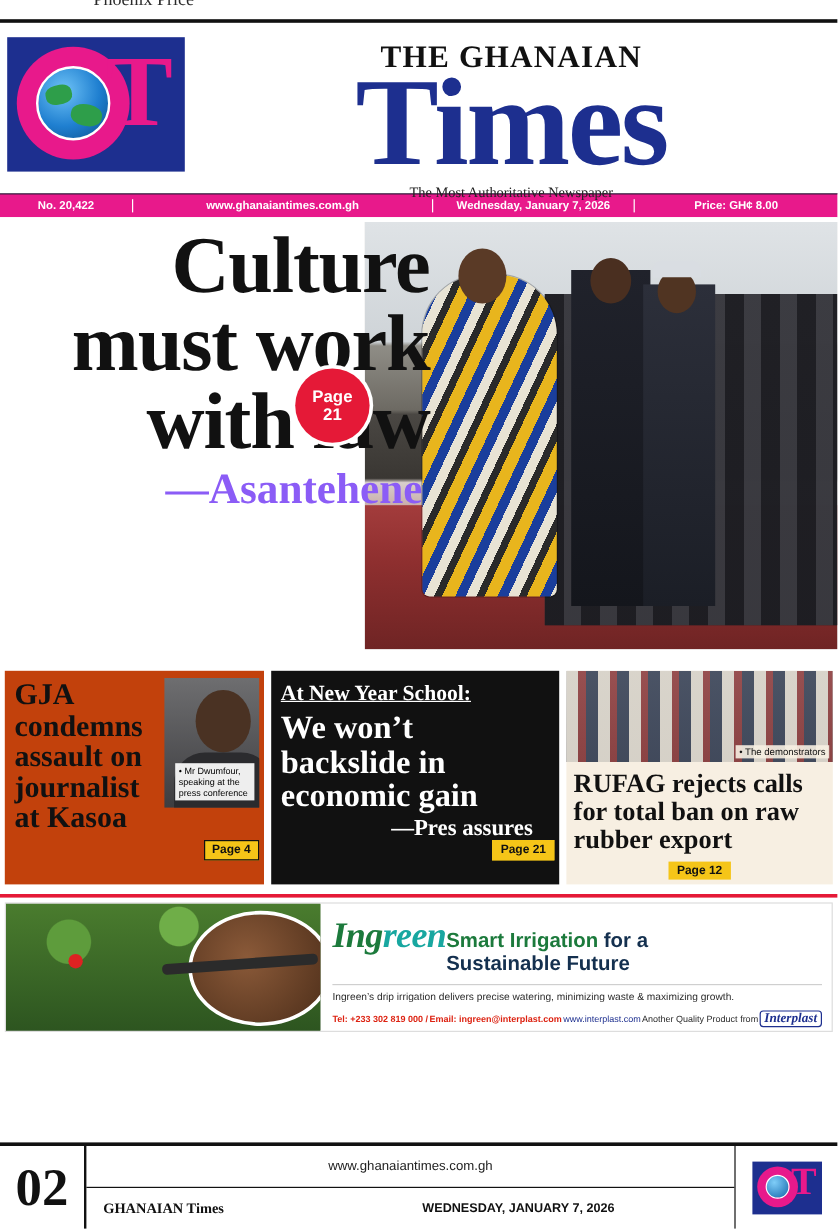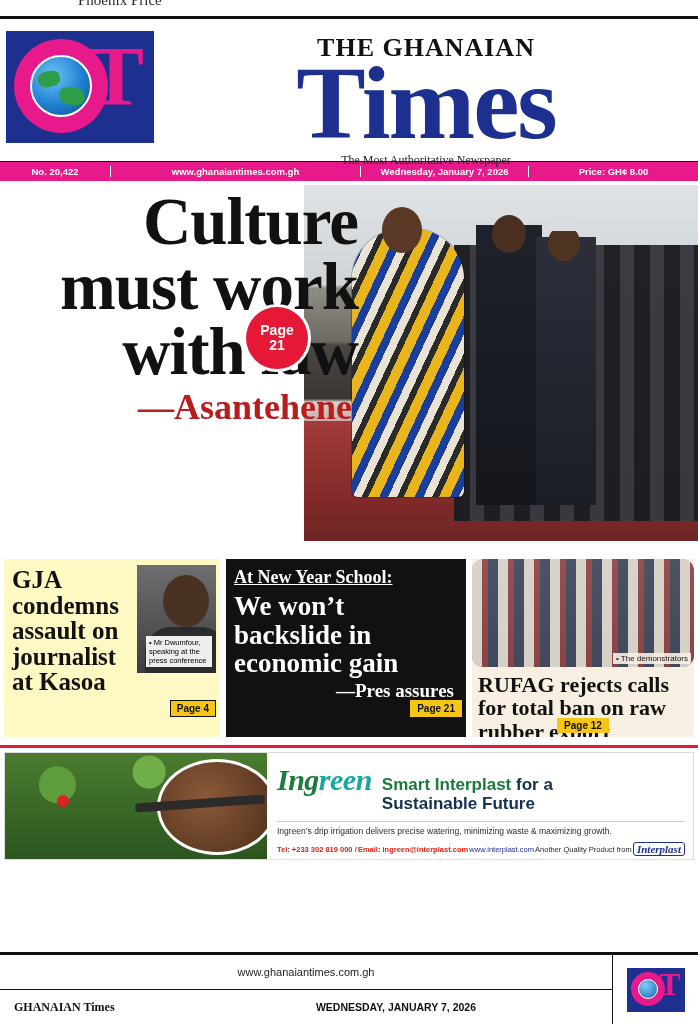--- a/index.html
+++ b/index.html
@@ -153,21 +153,21 @@
     font-size: 67px;
     line-height: 0.97;
     color: #111;
     letter-spacing: -1px;
     text-align: right;
   }
   .lead-headline .attrib {
     font-family: "Liberation Serif", serif;
     font-weight: bold;
     font-size: 36px;
-    color: #b91c1c;
+    color: #8b5cf6;
     margin-top: 2px;
     text-align: right;
     padding-right: 6px;
   }
   .page-badge {
     position: absolute;
     left: 246px; top: 126px;
     width: 62px; height: 62px;
     border-radius: 50%;
     background: #e51937;
@@ -281,21 +281,21 @@
   
   .row3 {
     display: flex;
     gap: 6px;
     padding: 6px 4px;
     height: 190px;
   }
   .box { position: relative; overflow: hidden; }
   .box-yellow {
     width: 216px;
-    background: #fef9c3;
+    background: #c2410c;
     padding: 8px 8px 0 8px;
   }
   .box-yellow .t {
     font-family: "Liberation Serif", serif;
     font-weight: bold;
     font-size: 25px;
     line-height: 1.02;
     color: #111;
     width: 130px;
   }
@@ -334,21 +334,21 @@
     font-weight: bold;
     padding: 2px 6px;
     border: 1px solid #111;
   }
   .pagetag.on-dark { background: #f5c518; border-color: #f5c518; }
 
   .box-dark {
     width: 240px;
     background: #111;
     color: #fff;
-    padding: 8px 12px 0 8px;
+    padding: 8px 22px 0 8px;
   }
   .box-dark .sub {
     font-family: "Liberation Serif", serif;
     font-weight: bold;
     font-size: 18px;
     text-decoration: underline;
     margin-bottom: 4px;
   }
   .box-dark .t {
     font-family: "Liberation Serif", serif;
@@ -364,24 +364,23 @@
     text-align: right;
   }
 
   .box-cream {
     flex: 1;
     background: #f7efe2;
     padding: 0;
   }
   .demo-photo {
     position: relative;
-    height: 108px;
+    height: 76px;
     background: linear-gradient(#b9bcc0, #8e9296);
     overflow: hidden;
-    border-radius: 12px;
   }
   .demo-crowd {
     position: absolute; inset: 0;
     background:
       repeating-linear-gradient(90deg, rgba(220,215,205,0.95) 0 10px, rgba(150,60,60,0.8) 10px 16px, rgba(60,70,90,0.85) 16px 26px),
       linear-gradient(rgba(120,120,125,0.4), rgba(60,60,65,0.6));
   }
   .demo-note {
     position: absolute;
     right: 3px; bottom: 3px;
@@ -459,21 +458,20 @@
     transform: rotate(-4deg);
   }
   .ad-right {
     flex: 1;
     position: relative;
     padding: 10px 8px 0 10px;
   }
   .ad-brandline {
     display: flex;
     align-items: baseline;
-    gap: 10px;
   }
   .ad-brand {
     font-family: "Liberation Serif", serif;
     font-weight: bold;
     font-style: italic;
     font-size: 30px;
     color: #1c7a3c;
     letter-spacing: -0.5px;
   }
   .ad-brand .teal { color: #18a7a0; }
@@ -687,36 +685,37 @@
     <div class="ad-photo">
       <div class="ad-leaves"></div>
       <div class="ad-berry"></div>
       <div class="ad-soil"></div>
       <div class="ad-pipe"></div>
     </div>
     <div class="ad-right">
       <div class="ad-brandline">
         <div class="ad-brand"><span>Ing</span><span class="teal">reen</span></div>
         <div class="ad-tag">
-          <span class="green">Smart Interplast</span><span> for a</span><br>
+          <span class="green">Smart Irrigation</span><span> for a</span><br>
           <span>Sustainable Future</span>
         </div>
       </div>
       <div class="ad-sub">Ingreen’s drip irrigation delivers precise watering, minimizing waste &amp; maximizing growth.</div>
       <div class="ad-foot">
         <span class="red">Tel: +233 302 819 000 /</span>
         <span class="red">Email: ingreen@interplast.com</span>
         <span class="blue">www.interplast.com</span>
         <span>Another Quality Product from</span>
         <span class="ad-foot-logo">Interplast</span>
       </div>
     </div>
   </div>
 
   <div class="footer">
+    <div class="folio">02</div>
     <div class="footer-mid">
       <div class="footer-url">www.ghanaiantimes.com.gh</div>
       <div class="footer-row">
         <div class="footer-name">GHANAIAN Times</div>
         <div class="footer-date">WEDNESDAY, JANUARY 7, 2026</div>
       </div>
     </div>
     <div class="footer-logo">
       <div class="mini-logo">
         <div class="mini-g">

